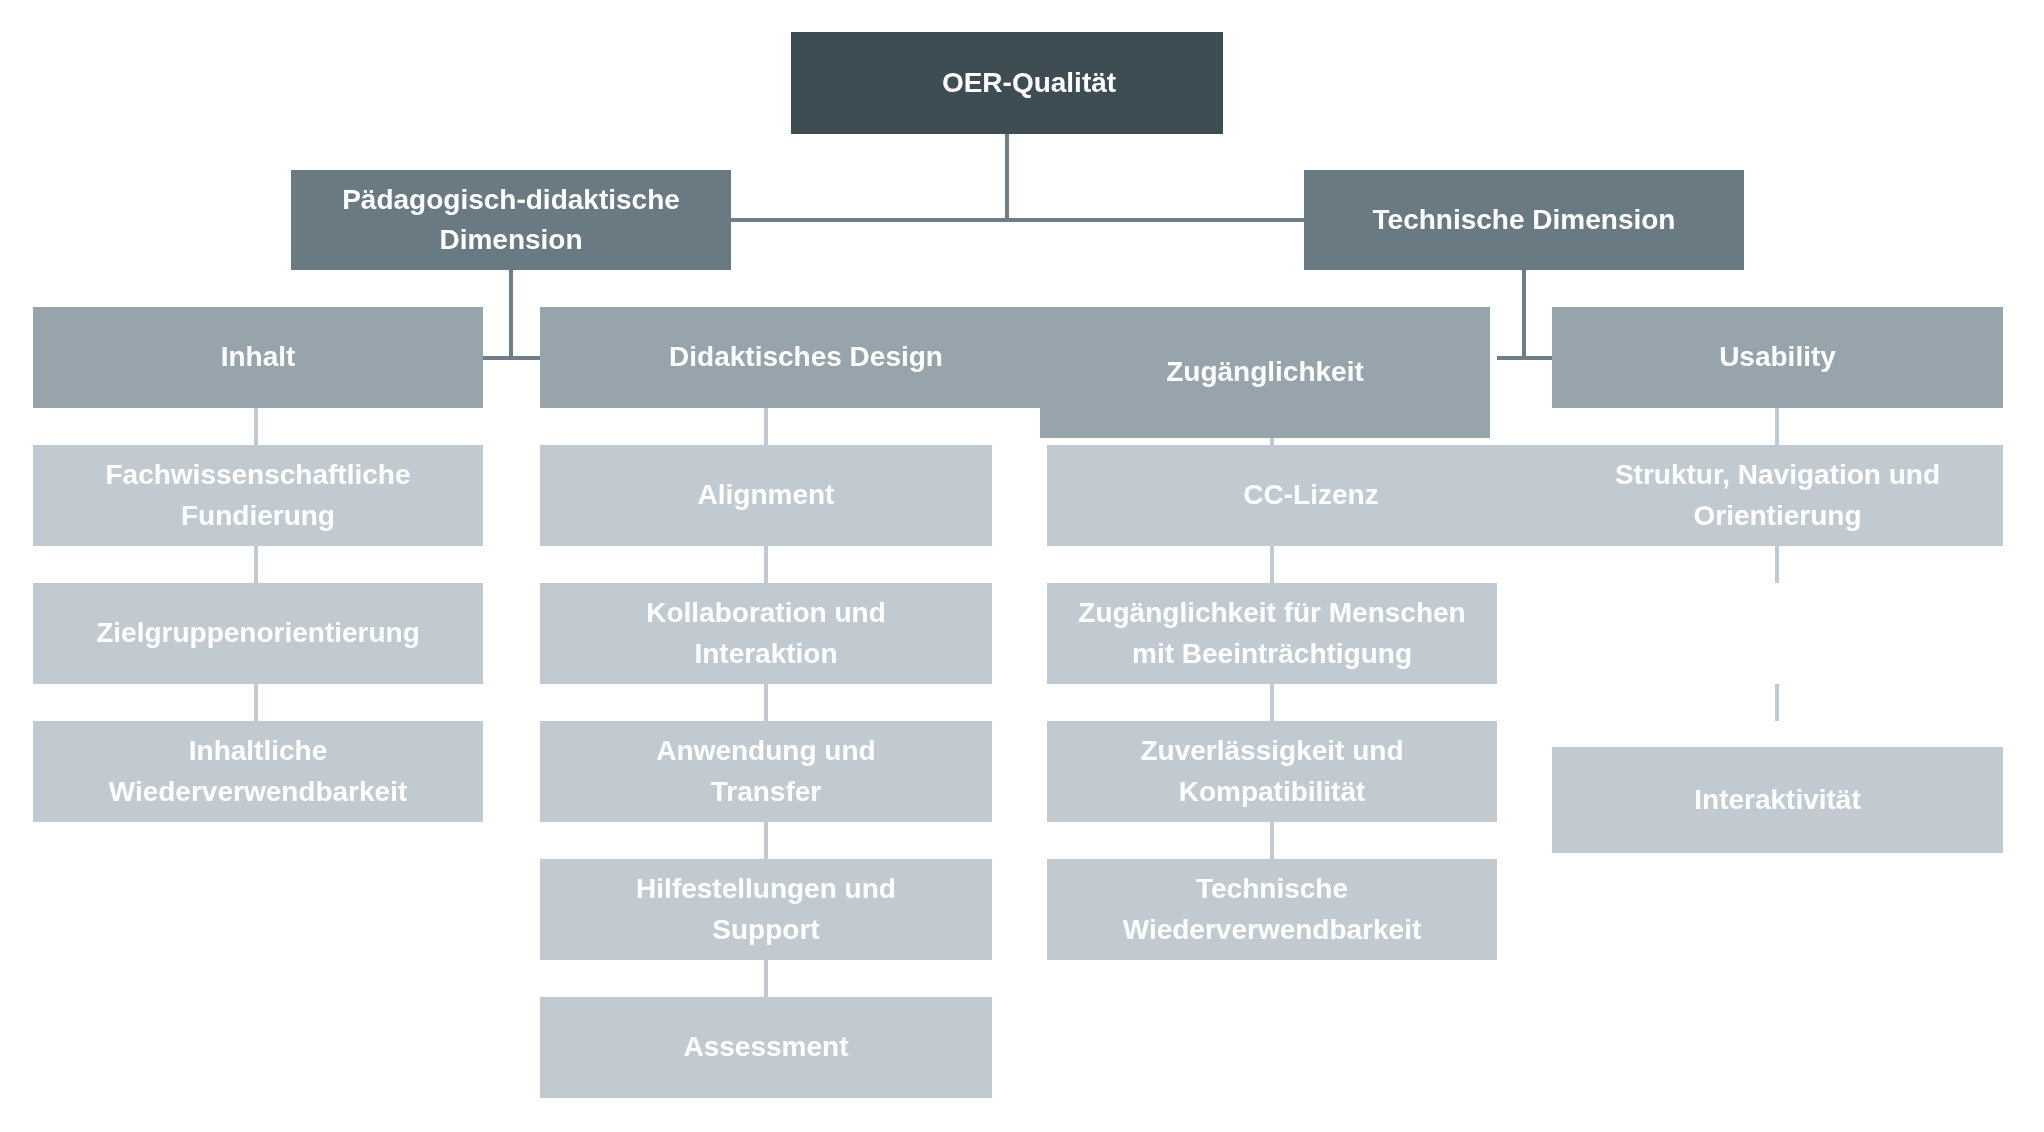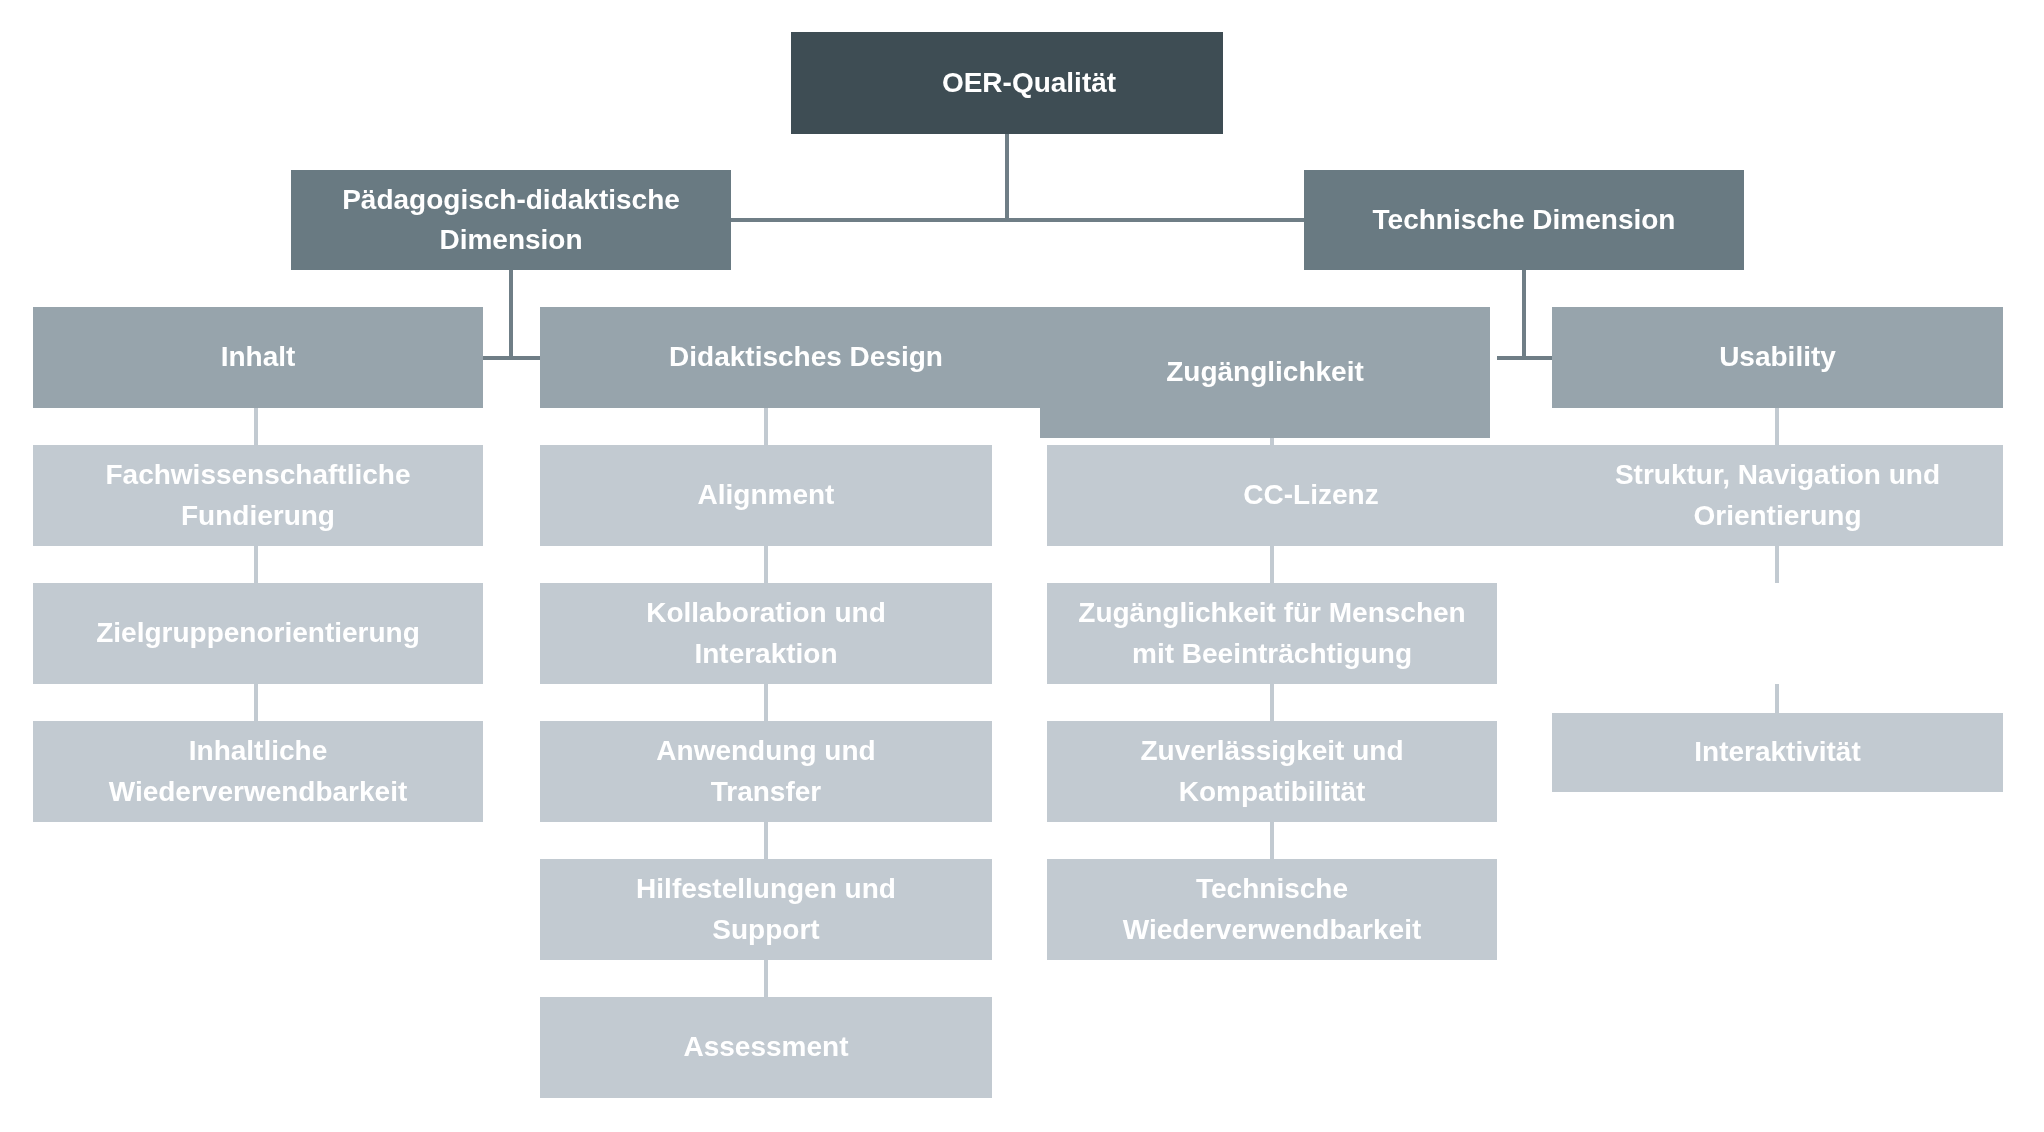--- a/index.html
+++ b/index.html
@@ -99,15 +99,15 @@
   <div class="node lvl3" style="left:1047px;top:445px;width:528px;height:101px">CC-Lizenz</div>
   <div class="node lvl3" style="left:1047px;top:721px;width:450px;height:101px">Zuverlässigkeit und
 Kompatibilität</div>
   <div class="node lvl3" style="left:1047px;top:583px;width:450px;height:101px">Zugänglichkeit für Menschen
 mit Beeinträchtigung</div>
   <div class="node lvl3" style="left:1047px;top:859px;width:450px;height:101px">Technische
 Wiederverwendbarkeit</div>
 
   <div class="node lvl3" style="left:1552px;top:445px;width:451px;height:101px">Struktur, Navigation und
 Orientierung</div>
-  <div class="node lvl3" style="left:1552px;top:713px;width:451px;height:79px">Interaktivität</div>
+  <div class="node lvl3" style="left:1552px;top:747px;width:451px;height:106px">Interaktivität</div>
 
 </div>
 
 </body></html>

